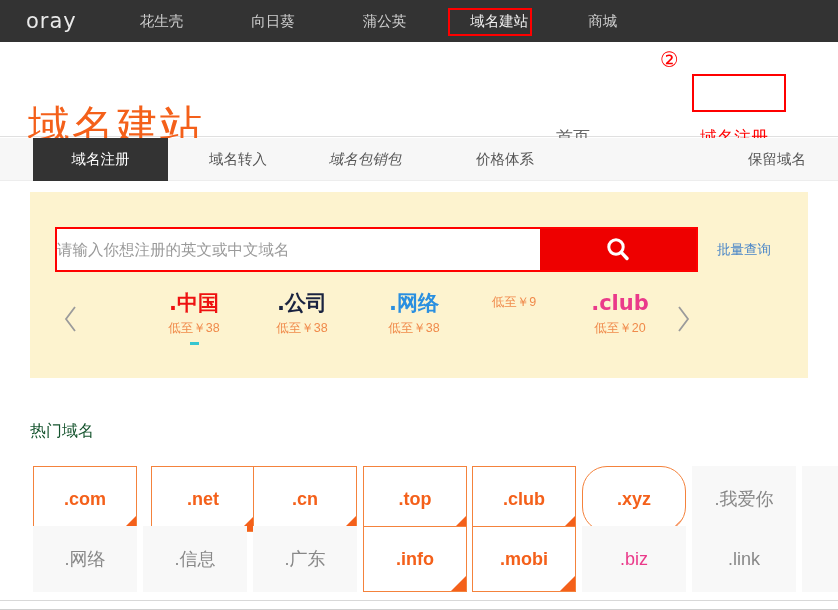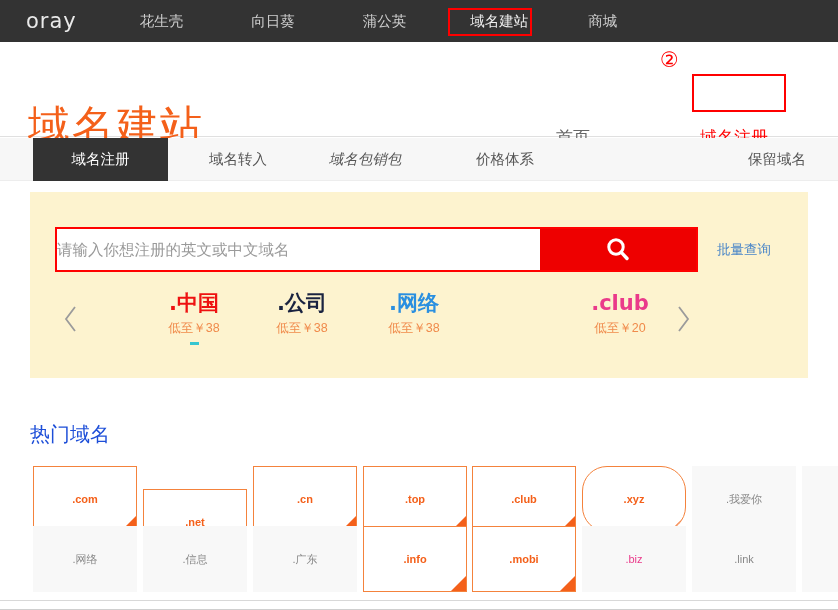--- a/index.html
+++ b/index.html
@@ -178,30 +178,30 @@
     position: absolute;
     width: 9px; height: 3px;
     background: #37c6d0;
     left: 50%; margin-left: -4px;
     top: 52px;
   }
 
   
   .hot-title {
     position: absolute; left: 30px; top: 421px;
-    font-size: 20px;
-    color: #1d4ed8;
+    font-size: 16px;
+    color: #14532d;
   }
   .tilegrid { position: absolute; left: 0; top: 466px; width: 838px; }
   .tile {
     position: absolute;
     width: 104px; height: 66px;
     background: #f8f8f8;
     display: flex; align-items: center; justify-content: center;
-    font-size: 11px;
+    font-size: 18px;
     color: #888888;
     overflow: hidden;
   }
   .tile.hot {
     background: #ffffff;
     border: 1.5px solid #f4823c;
     color: #f4601a;
     font-weight: bold;
   }
   .tile.hot .corner {
@@ -287,35 +287,36 @@
         </div>
         <div class="citem" style="left: 218px;">
           <div class="tld" style="color: rgb(26, 35, 64);">.公司</div>
           <div class="price">低至￥38</div>
         </div>
         <div class="citem" style="left: 330px;">
           <div class="tld" style="color: rgb(42, 143, 224);">.网络</div>
           <div class="price">低至￥38</div>
         </div>
         <div class="citem" style="left: 430px;">
+          <div class="price">低至￥9</div>
         </div>
         <div class="citem" style="left: 536px;">
           <div class="tld" style="color: rgb(234, 58, 138);">.club</div>
           <div class="price">低至￥20</div>
         </div>
       </div>
   </div>
 
   <div class="hot-title">热门域名</div>
   <div class="tilegrid" id="tilegrid">
       <div class="tile hot" style="left: 33px; top: 0px;">
         <span class="lbl">.com</span>
         <span class="corner"></span>
       </div>
-      <div class="tile hot" style="left: 143px; top: 0px; margin-top: 23px;">
+      <div class="tile hot" style="left: 151px; top: 0px;">
         <span class="lbl">.net</span>
         <span class="corner"></span>
       </div>
       <div class="tile hot" style="left: 253px; top: 0px;">
         <span class="lbl">.cn</span>
         <span class="corner"></span>
       </div>
       <div class="tile hot" style="left: 363px; top: 0px;">
         <span class="lbl">.top</span>
         <span class="corner"></span>

